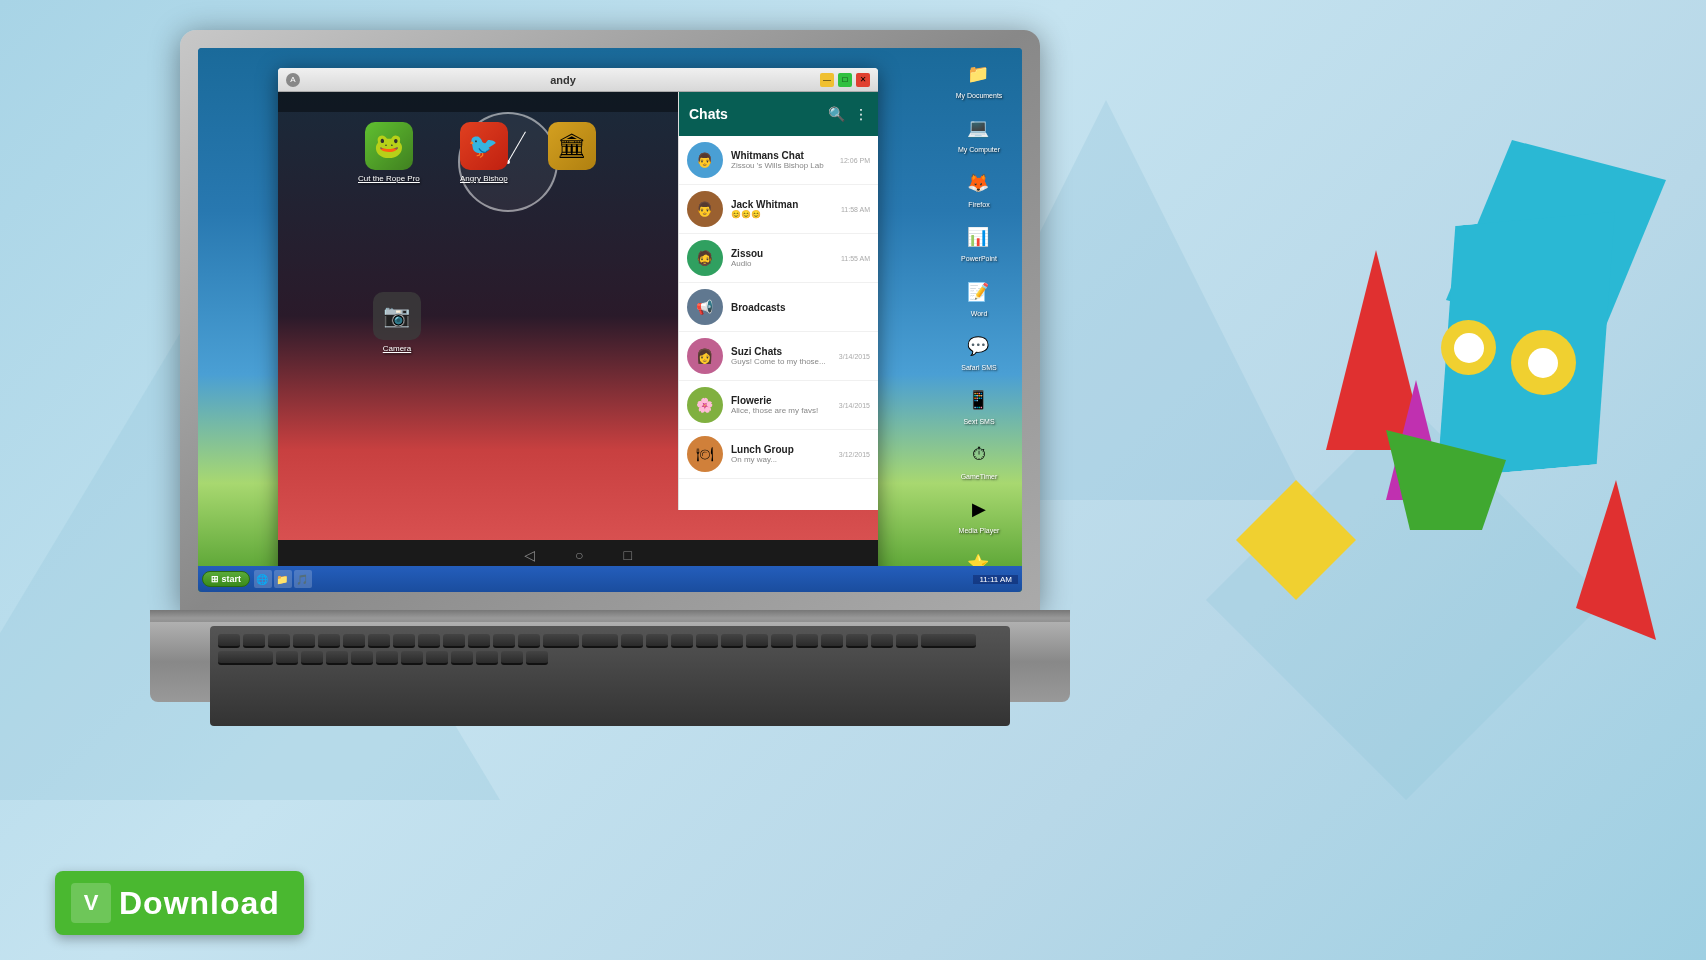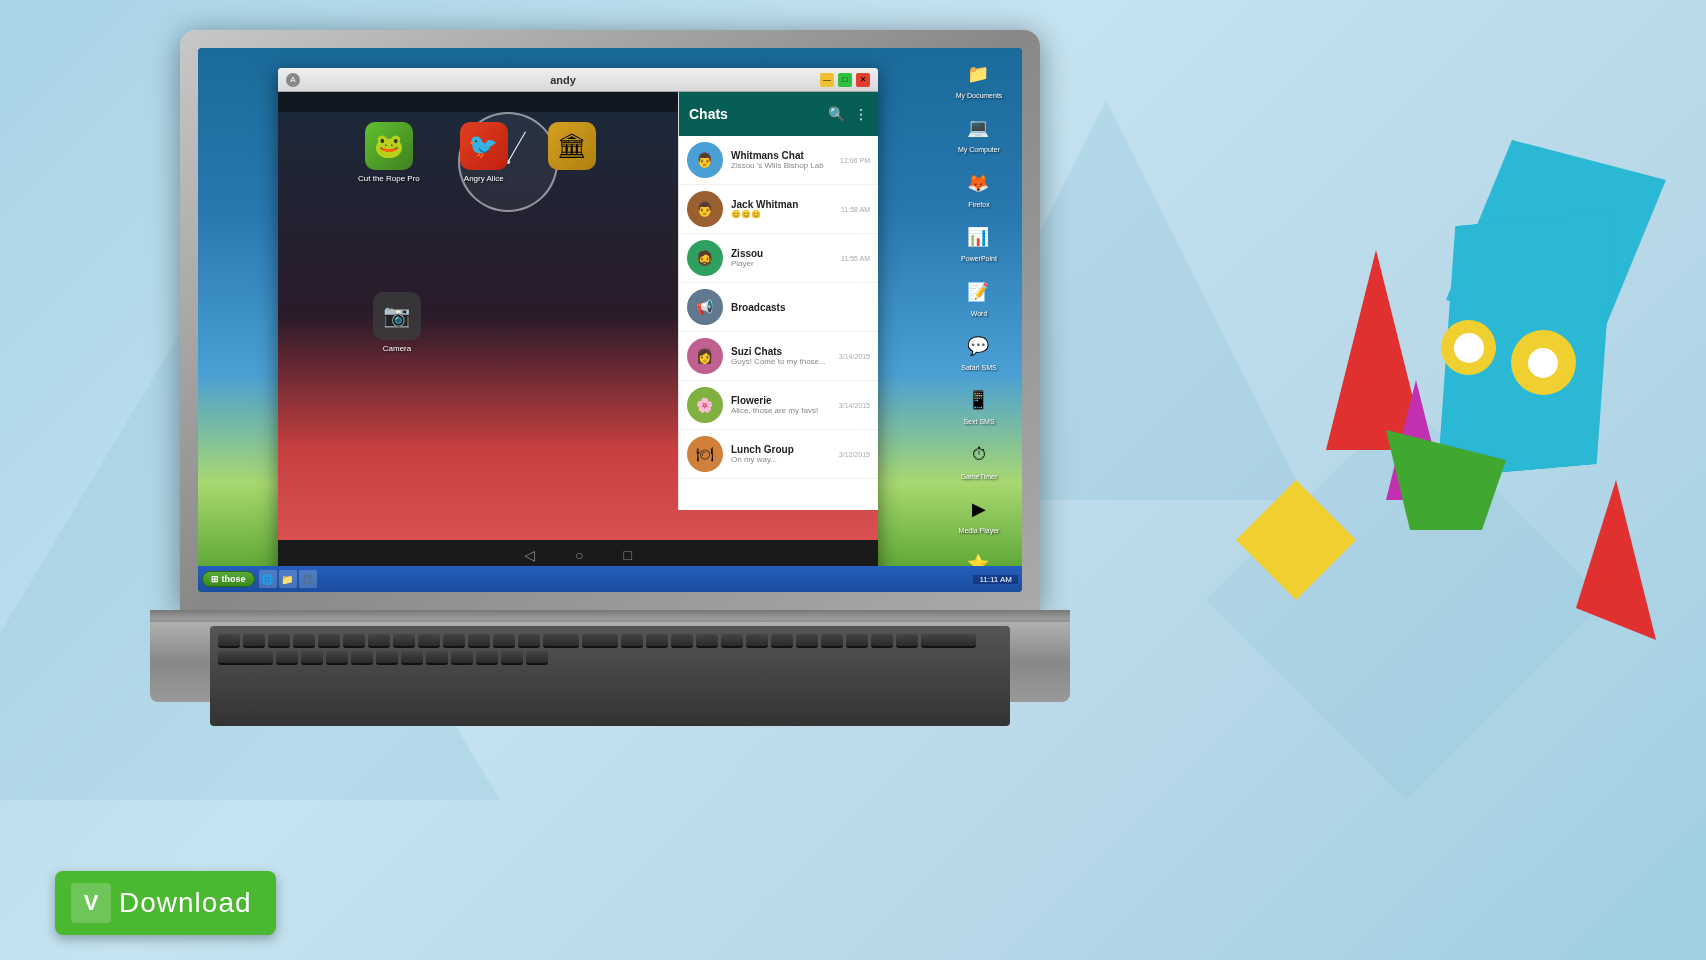--- a/index.html
+++ b/index.html
@@ -260,20 +260,21 @@
       align-items: center;
       justify-content: center;
       font-size: 24px;
       overflow: hidden;
     }
     .android-app-label {
       font-size: 8px;
       color: white;
       text-shadow: 1px 1px 2px rgba(0,0,0,0.8);
       text-align: right;
+      text-decoration: underline;
     }
 
     
     .clock-widget {
       position: absolute;
       top: 20px;
       left: 180px;
       width: 100px;
       height: 100px;
     }
@@ -637,22 +638,22 @@
       background: rgba(255,255,255,0.2);
       border-radius: 4px;
       display: flex;
       align-items: center;
       justify-content: center;
       font-size: 22px;
       font-weight: bold;
       color: white;
     }
     .download-text {
-      font-size: 28px;
-      font-weight: normal;
+      font-size: 32px;
+      font-weight: bold;
       color: white;
       letter-spacing: 1px;
     }
   </style>
 </head>
 <body>
 
 <div class="bg-shape bg-tri-1"></div>
 <div class="bg-shape bg-tri-2"></div>
 <div class="bg-shape bg-poly"></div>
@@ -748,21 +749,21 @@
               </div>
             </div>
 
             <div class="android-apps">
               <div class="android-app">
                 <div class="android-app-icon" style="background:linear-gradient(135deg,#60c030,#408020);">🐸</div>
                 <span class="android-app-label">Cut the Rope Pro</span>
               </div>
               <div class="android-app">
                 <div class="android-app-icon" style="background:linear-gradient(135deg,#e04020,#c02010);">🐦</div>
-                <span class="android-app-label">Angry Alice</span>
+                <span class="android-app-label">Angry Bishop</span>
               </div>
               <div class="android-app">
                 <div class="android-app-icon" style="background:linear-gradient(135deg,#d4a020,#b08010);">🏛</div>
                 <span class="android-app-label"></span>
               </div>
             </div>
 
             <div class="camera-icon-container">
               <div class="camera-icon-box">📷</div>
               <span class="android-app-label">Camera</span>
@@ -793,21 +794,21 @@
                     <div class="wa-chat-name">Jack Whitman</div>
                     <div class="wa-chat-preview">😊😊😊</div>
                   </div>
                   <div class="wa-chat-time">11:58 AM</div>
                 </div>
 
                 <div class="wa-chat-item">
                   <div class="wa-chat-avatar" style="background:#30a060;">🧔</div>
                   <div class="wa-chat-info">
                     <div class="wa-chat-name">Zissou</div>
-                    <div class="wa-chat-preview">Player</div>
+                    <div class="wa-chat-preview">Audio</div>
                   </div>
                   <div class="wa-chat-time">11:55 AM</div>
                 </div>
 
                 <div class="wa-chat-item">
                   <div class="wa-chat-avatar" style="background:#607890;">📢</div>
                   <div class="wa-chat-info">
                     <div class="wa-chat-name">Broadcasts</div>
                     <div class="wa-chat-preview"></div>
                   </div>
@@ -864,21 +865,21 @@
               <button class="andy-toolbar-btn">Device</button>
               <button class="andy-toolbar-btn">↗</button>
             </div>
           </div>
 
         </div>
 
         <div class="win-taskbar">
           <div class="win-start-btn">
             <span>⊞</span>
-            <span>those</span>
+            <span>start</span>
           </div>
           <div class="win-taskbar-middle">
             <div class="win-taskbar-icon">🌐</div>
             <div class="win-taskbar-icon">📁</div>
             <div class="win-taskbar-icon">🎵</div>
           </div>
           <div class="win-taskbar-clock">11:11 AM</div>
         </div>
 
       </div>

